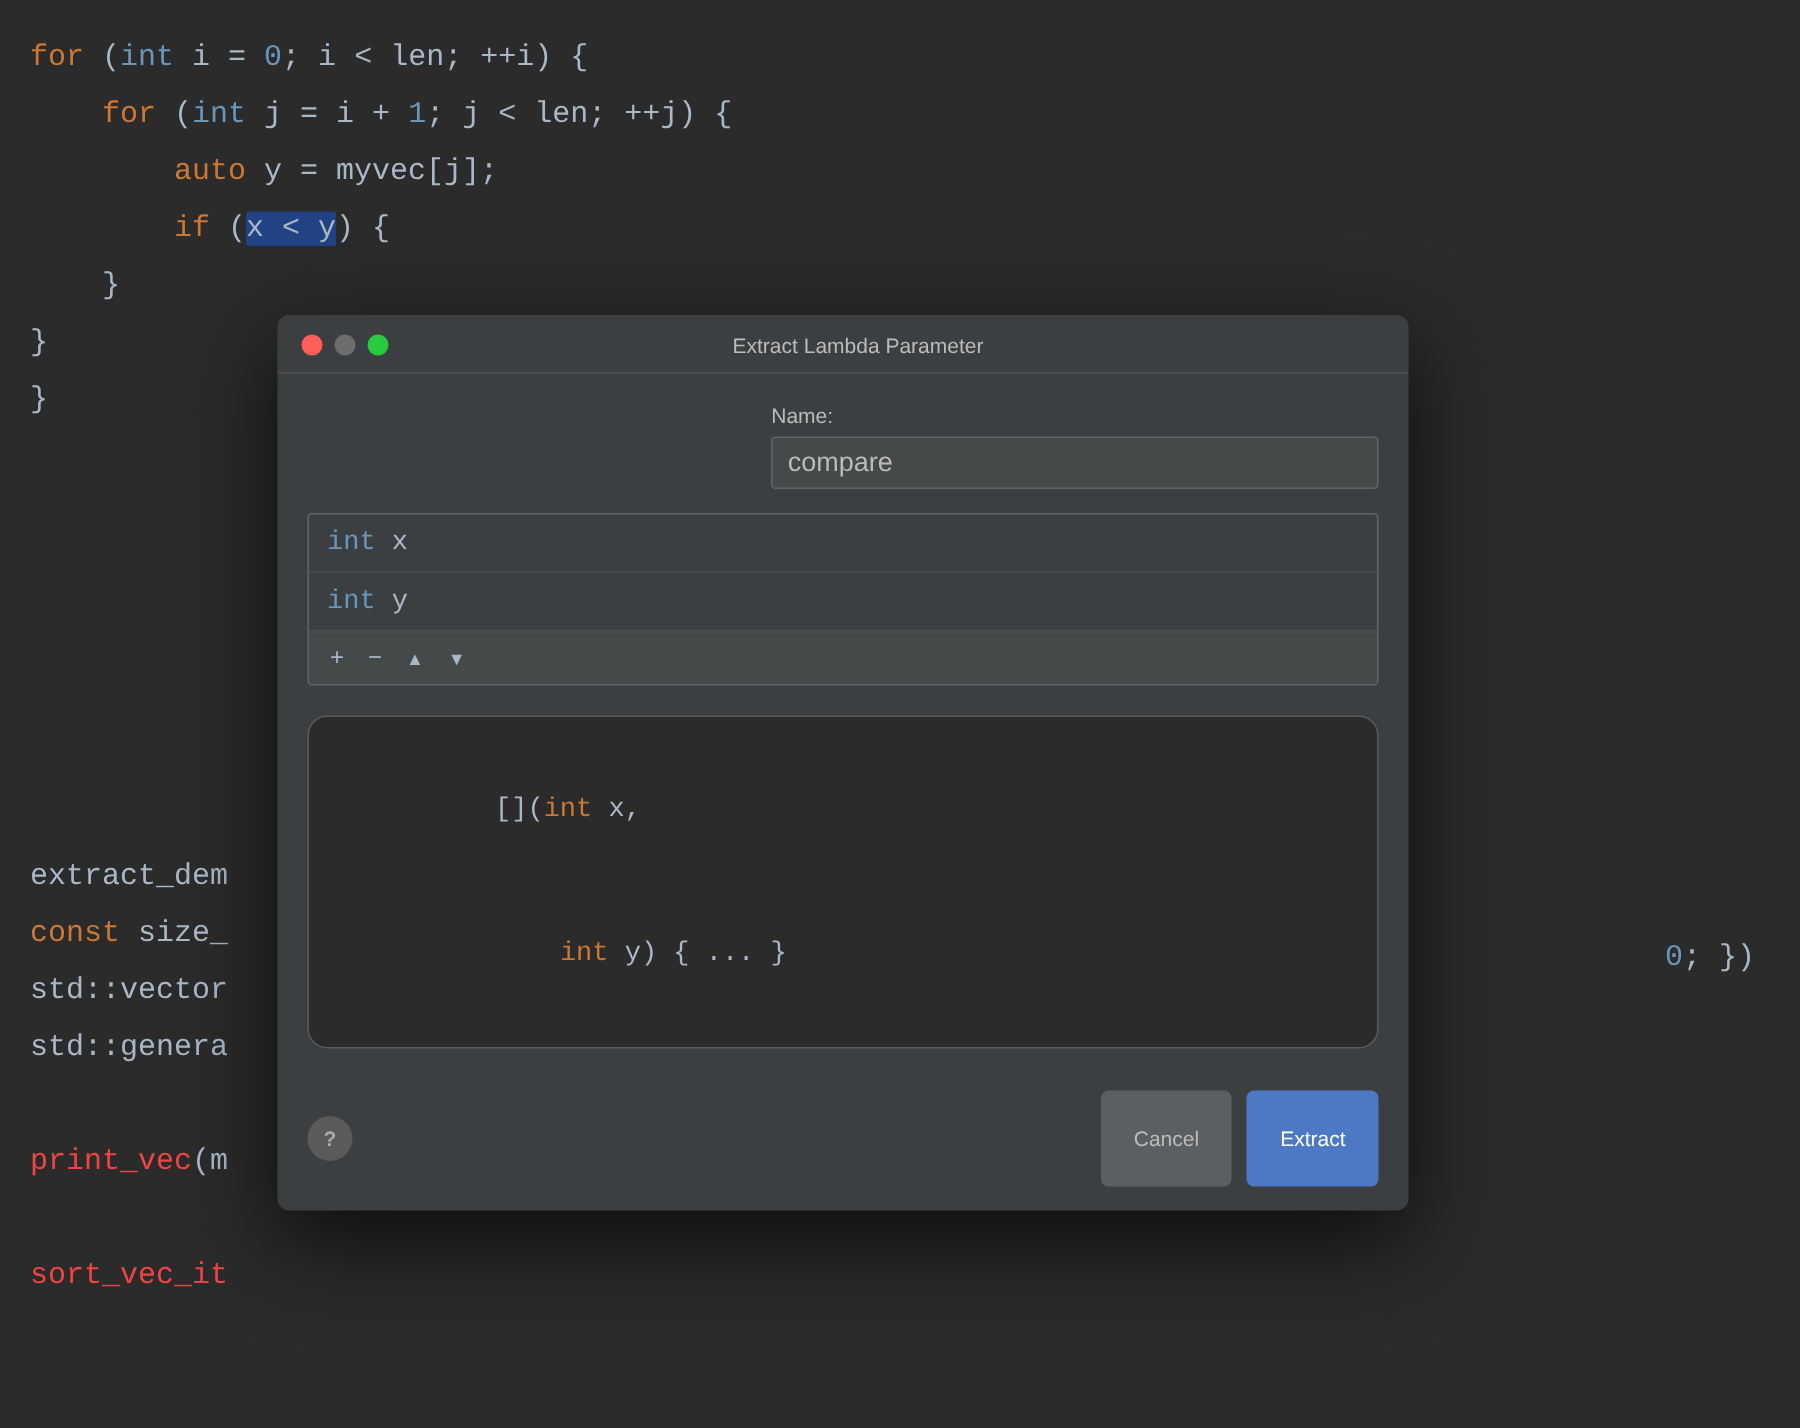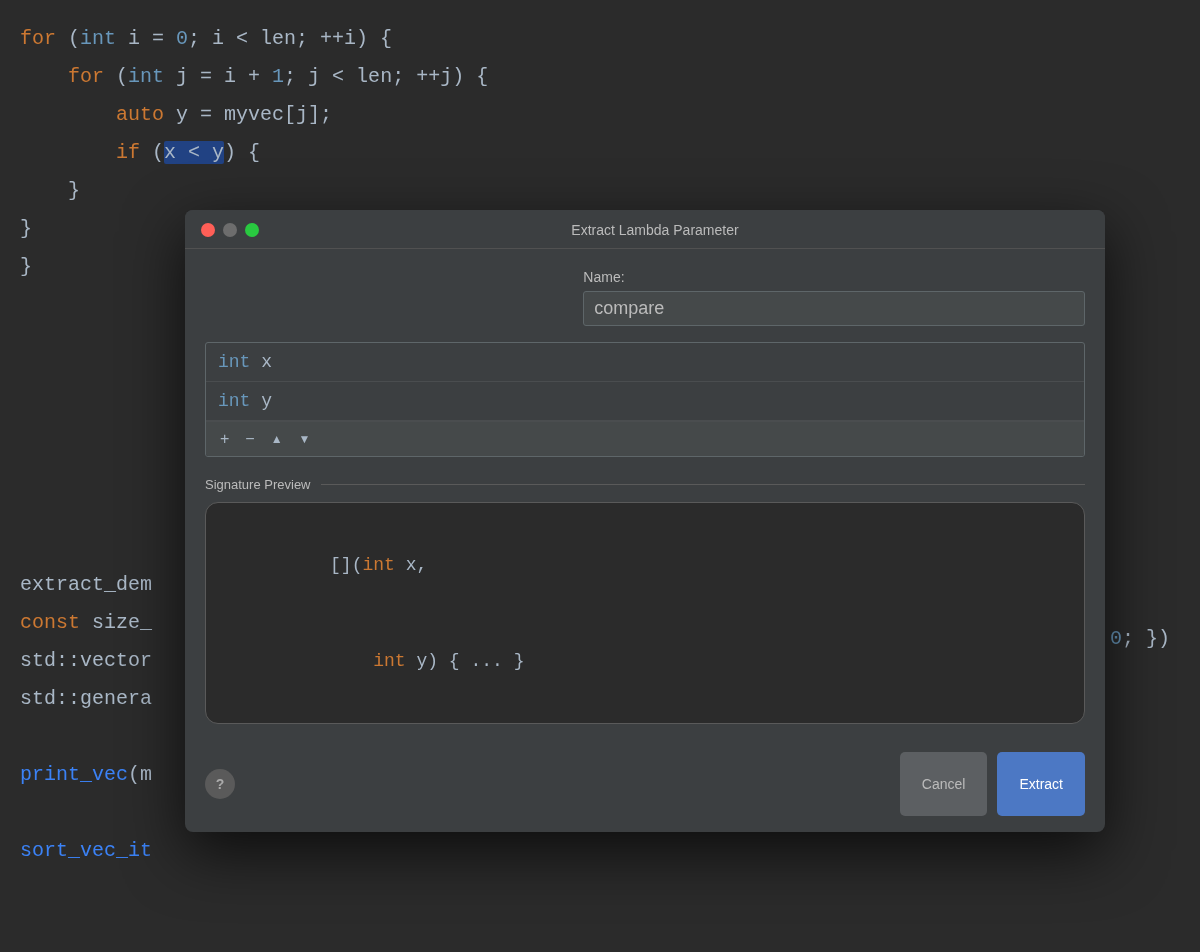--- a/index.html
+++ b/index.html
@@ -24,35 +24,35 @@
       line-height: 38px;
       color: #a9b7c6;
     }
 
     .code-line {
       white-space: pre;
     }
 
     .kw { color: #cc7832; }
     .type { color: #6897bb; }
-    .fn { color: #3b82f6; text-align: center; }
+    .fn { color: #ef4444; text-align: center; }
     .num { color: #6897bb; }
     .var { color: #a9b7c6; }
     .selected-text {
       background: #214283;
       color: #a9b7c6;
       border-radius: 2px;
     }
 
     
     .dialog-overlay {
       position: absolute;
       top: 210px;
       left: 185px;
-      width: 920px;
+      width: 754px;
       background: #3c3f41;
       border-radius: 8px;
       box-shadow: 0 20px 60px rgba(0,0,0,0.7);
       overflow: hidden;
     }
 
     
     .dialog-titlebar {
       background: #3c3f41;
       padding: 12px 16px 10px 16px;
@@ -356,24 +356,20 @@
       </div>
       <div class="params-toolbar">
         <button class="icon-btn" title="Add">+</button>
         <button class="icon-btn" title="Remove">−</button>
         <button class="icon-btn" title="Move Up" style="font-size: 12px;">▲</button>
         <button class="icon-btn" title="Move Down" style="font-size: 12px;">▼</button>
       </div>
     </div>
 
     <div class="signature-section">
-      <div class="signature-header">
-        <span class="signature-label">Signature Preview</span>
-        <div class="signature-line-separator"></div>
-      </div>
       <div class="signature-preview-box">
         <div class="code-line">
           <span class="sig-bracket">[](</span><span class="sig-type">int</span><span class="sig-var"> x,</span>
         </div>
         <div class="code-line">
           <span class="sig-var">    </span><span class="sig-type">int</span><span class="sig-var"> y) { ... }</span>
         </div>
       </div>
     </div>
   </div>

